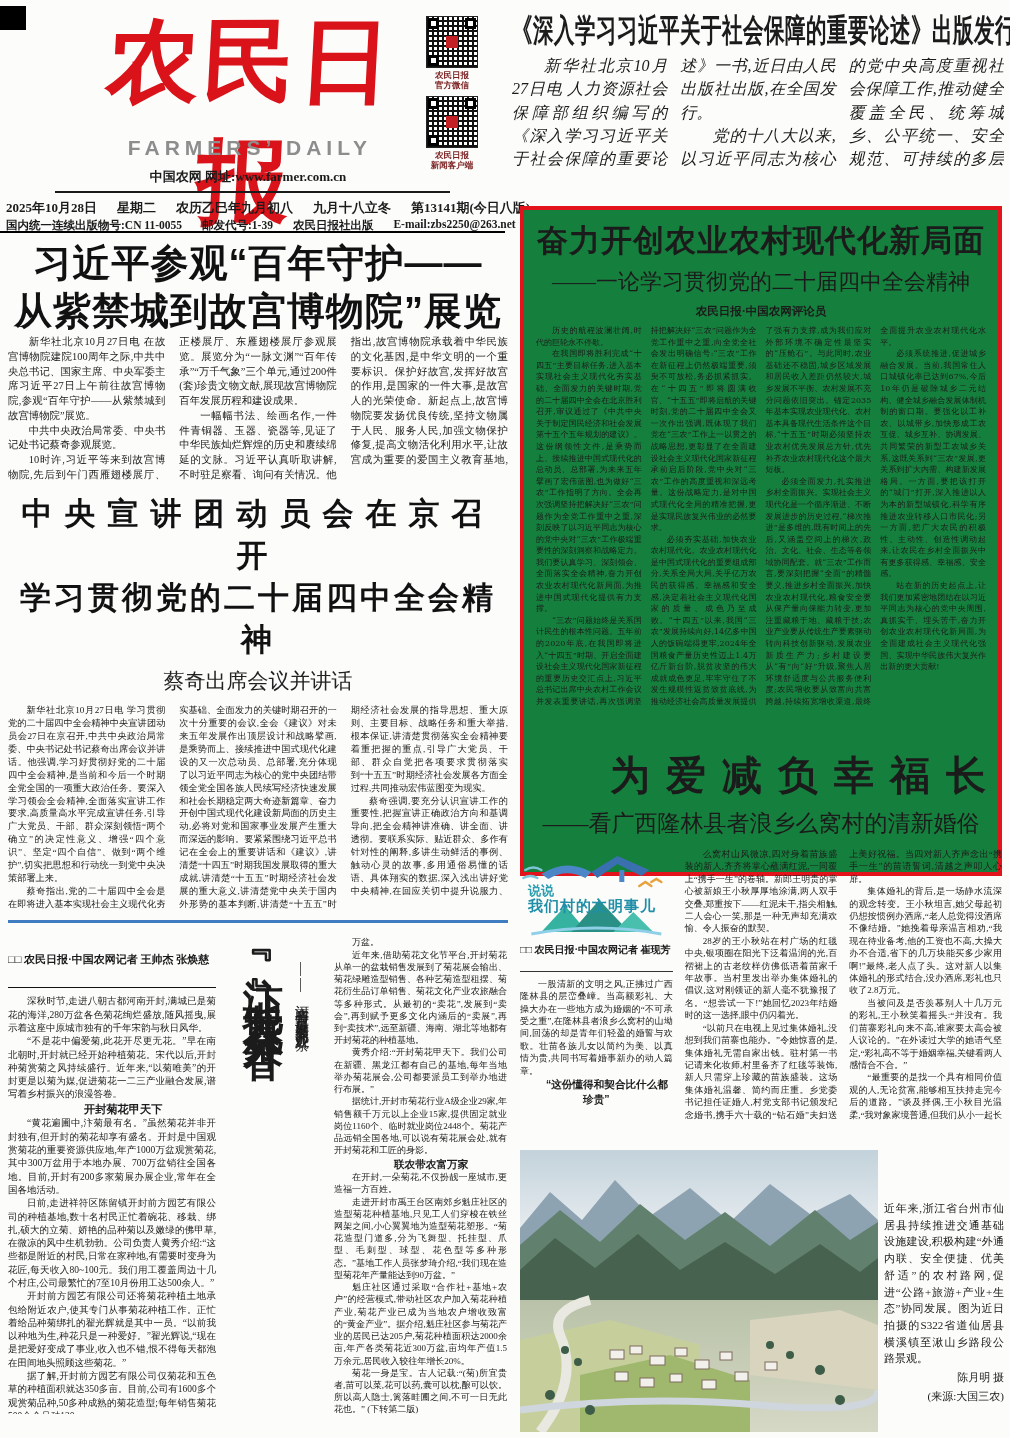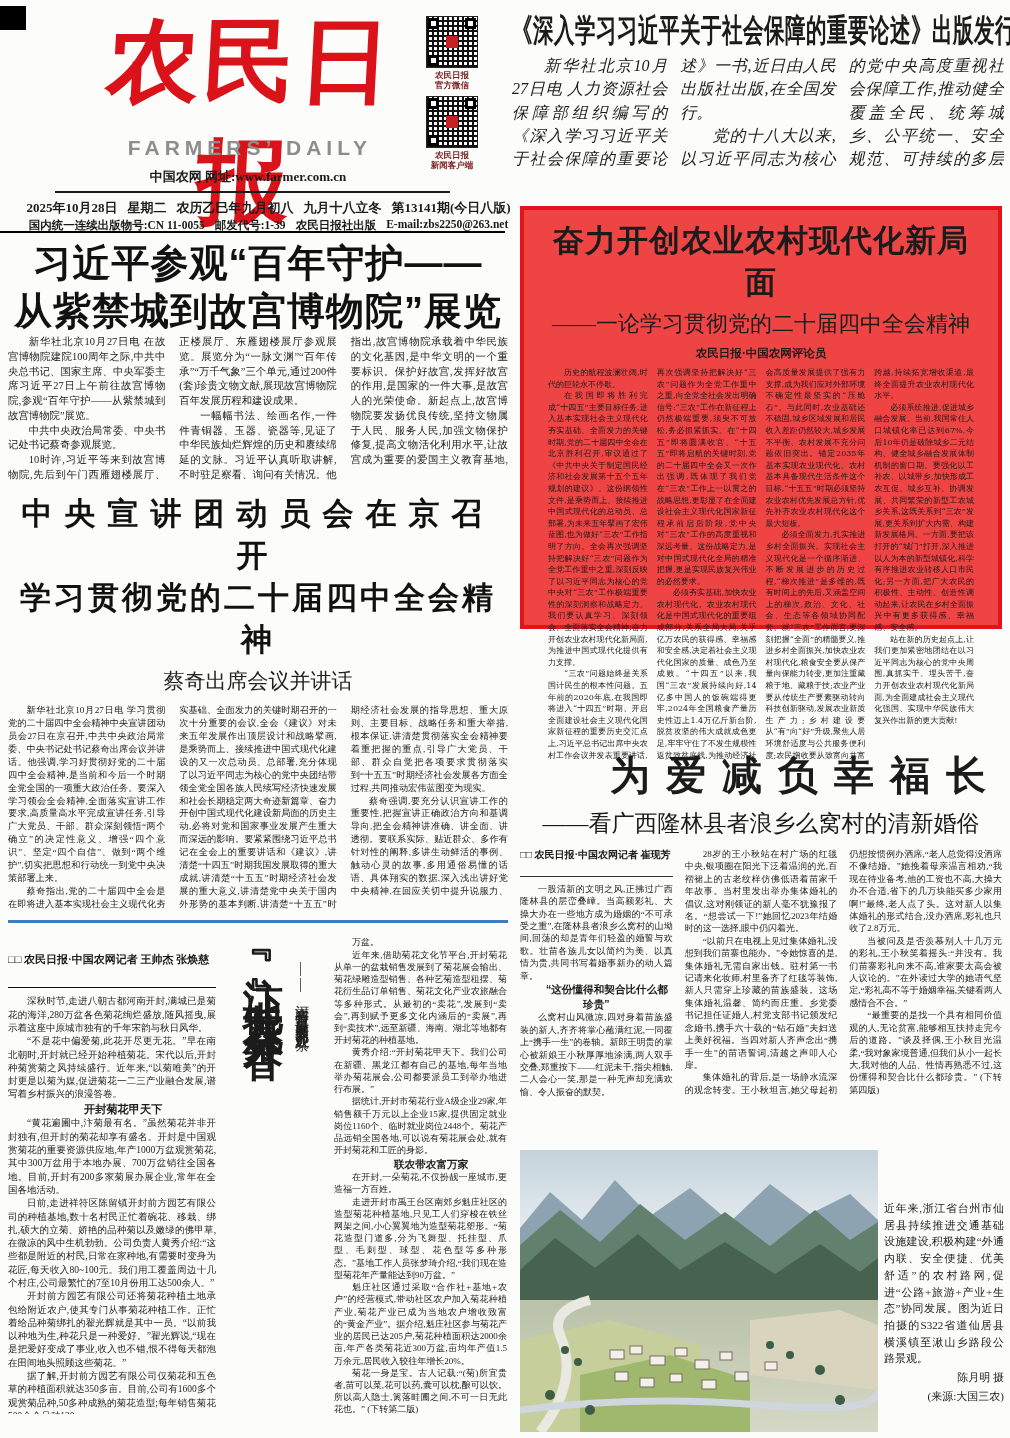--- a/index.html
+++ b/index.html
@@ -14,21 +14,21 @@
 
   
   .corner-mark{left:0;top:6px;width:26px;height:24px;background:#000;}
   .brand-title{left:78px;top:2px;width:340px;text-align:center;color:#da1219;
                font-family:"DejaVu Serif",serif;font-weight:900;font-size:92px;line-height:1.3;
                letter-spacing:4px;transform:skewX(-3deg);}
   .brand-en{left:95px;top:136px;width:310px;text-align:center;color:#8d8d8d;
             font-family:"Liberation Sans",sans-serif;font-weight:700;font-size:21px;letter-spacing:5px;}
   .brand-site{left:78px;top:168px;width:340px;text-align:center;font-weight:700;font-size:13px;}
   .brand-rule{left:55px;top:191px;width:395px;height:2px;background:#1a1a1a;}
-  .mh-row{left:16px;width:505px;display:flex;justify-content:center;gap:10px;font-weight:700;white-space:nowrap;}
+  .mh-row{left:6px;width:505px;display:flex;justify-content:space-between;gap:20px;font-weight:700;white-space:nowrap;}
   .mh-row1{top:199px;font-size:13px;}
   .mh-row2{top:218px;font-size:11.5px;font-weight:600;}
   .qr-box{width:50px;height:50px;border:1px solid #222;position:relative;margin:0 auto;
           background:
             repeating-linear-gradient(0deg,#111 0 2px,transparent 2px 5px),
             repeating-linear-gradient(90deg,#111 0 2px,#fff 2px 5px);}
   .qr-eye{position:absolute;width:11px;height:11px;border:3px solid #000;background:#fff;box-sizing:border-box;}
   .qr-eye.tl{left:1px;top:1px}.qr-eye.tr{right:1px;top:1px}.qr-eye.bl{left:1px;bottom:1px}
   .qr-dot{position:absolute;left:19px;top:19px;width:12px;height:12px;background:#c42127;}
   .qr-wrap{width:64px;text-align:center;}
@@ -62,22 +62,22 @@
   .j-col2{width:173px;}
   .byline-row{font-size:11px;font-weight:700;border-bottom:1.5px solid #111;padding-bottom:20px;margin-bottom:7px;margin-top:16px;}
   .j-text{font-size:9.5px;line-height:1.4;}
   .j-text2{font-size:9px;line-height:1.36;}
   .j-v{width:100px;display:flex;flex-direction:row;justify-content:center;gap:6px;}
   .vt-main{writing-mode:vertical-rl;font-family:"DejaVu Serif",serif;font-weight:900;font-size:40px;
            letter-spacing:9px;line-height:1.15;}
   .vt-sub{writing-mode:vertical-rl;font-size:14px;letter-spacing:2px;padding-top:26px;line-height:1.2;}
 
   
-  .redbox{left:520px;top:206px;width:482px;height:423px;border:4px solid #e3131b;background:#ef4444;
-          padding:10px 24px 6px;}
+  .redbox{left:520px;top:206px;width:482px;height:670px;border:4px solid #e3131b;background:#15803d;
+          padding:10px 12px 6px;}
   .ed-title{text-align:center;font-family:"DejaVu Serif",serif;font-weight:900;font-size:31px;letter-spacing:1px;}
   .ed-deck{text-align:center;font-size:22px;margin-top:5px;}
   .ed-byline{text-align:center;font-size:11.5px;font-weight:700;margin:7px 0 6px;}
   .ed-body{column-count:4;column-gap:9px;font-size:8px;line-height:1.45;height:398px;overflow:hidden;
            font-family:"DejaVu Serif",serif;}
 
   
   .wedding{left:520px;top:748px;width:482px;}
   .w-title{text-align:right;font-family:"Liberation Sans",sans-serif;font-weight:900;font-size:40px;
            letter-spacing:16px;text-indent:16px;}
@@ -196,20 +196,35 @@
   <div class="ed-byline">农民日报·中国农网评论员</div>
   <div class="ed-body justify">
     <div class="flow"><p class="para">历史的航程波澜壮阔,时代的巨轮永不停歇。</p><p class="para">在我国即将胜利完成“十四五”主要目标任务,进入基本实现社会主义现代化夯实基础、全面发力的关键时期,党的二十届四中全会在北京胜利召开,审议通过了《中共中央关于制定国民经济和社会发展第十五个五年规划的建议》。这份纲领性文件,是乘势而上、接续推进中国式现代化的总动员、总部署,为未来五年擘画了宏伟蓝图,也为做好“三农”工作指明了方向。全会再次强调坚持把解决好“三农”问题作为全党工作重中之重,深刻反映了以习近平同志为核心的党中央对“三农”工作极端重要性的深刻洞察和战略定力。我们要认真学习、深刻领会、全面落实全会精神,奋力开创农业农村现代化新局面,为推进中国式现代化提供有力支撑。</p><p class="para">“三农”问题始终是关系国计民生的根本性问题。五年前的2020年底,在我国即将进入“十四五”时期、开启全面建设社会主义现代化国家新征程的重要历史交汇点上,习近平总书记出席中央农村工作会议并发表重要讲话,再次强调坚持把解决好“三农”问题作为全党工作重中之重,向全党全社会发出明确信号:“三农”工作在新征程上仍然极端重要,须臾不可放松,务必抓紧抓实。在“十四五”即将圆满收官、“十五五”即将启航的关键时刻,党的二十届四中全会又一次作出强调,既体现了我们党在“三农”工作上一以贯之的战略思想,更彰显了在全面建设社会主义现代化国家新征程承前启后阶段,党中央对“三农”工作的高度重视和深远考量。这份战略定力,是对中国式现代化全局的精准把握,更是实现民族复兴伟业的必然要求。</p><p class="para">必须夯实基础,加快农业农村现代化。农业农村现代化是中国式现代化的重要组成部分,关系全局大局,关乎亿万农民的获得感、幸福感和安全感,决定着社会主义现代化国家的质量、成色乃至成败。“十四五”以来,我国“三农”发展持续向好,14亿多中国人的饭碗端得更牢,2024年全国粮食产量历史性迈上1.4万亿斤新台阶,脱贫攻坚的伟大成就成色更足,牢牢守住了不发生规模性返贫致贫底线,为推动经济社会高质量发展提供了强有力支撑,成为我们应对外部环境不确定性最坚实的“压舱石”。与此同时,农业基础还不稳固,城乡区域发展和居民收入差距仍然较大,城乡发展不平衡、农村发展不充分问题依旧突出。锚定2035年基本实现农业现代化、农村基本具备现代生活条件这个目标,“十五五”时期必须坚持农业农村优先发展总方针,优先补齐农业农村现代化这个最大短板。</p><p class="para">必须全面发力,扎实推进乡村全面振兴。实现社会主义现代化是一个循序渐进、不断发展进步的历史过程,“梯次推进”是多维的,既有时间上的先后,又涵盖空间上的梯次,政治、文化、社会、生态等各领域协同配套。就“三农”工作而言,要深刻把握“全面”的精髓要义,推进乡村全面振兴,加快农业农村现代化,粮食安全要从保产量向保能力转变,更加注重藏粮于地、藏粮于技;农业产业要从传统生产要素驱动转向科技创新驱动,发展农业新质生产力;乡村建设要从“有”向“好”升级,聚焦人居环境舒适度与公共服务便利度;农民增收要从致富向共富跨越,持续拓宽增收渠道,最终全面提升农业农村现代化水平。</p><p class="para">必须系统推进,促进城乡融合发展。当前,我国常住人口城镇化率已达到67%,今后10年仍是破除城乡二元结构、健全城乡融合发展体制机制的窗口期。要强化以工补农、以城带乡,加快形成工农互促、城乡互补、协调发展、共同繁荣的新型工农城乡关系,这既关系到“三农”发展,更关系到扩大内需、构建新发展格局。一方面,要把该打开的“城门”打开,深入推进以人为本的新型城镇化,科学有序推进农业转移人口市民化;另一方面,把广大农民的积极性、主动性、创造性调动起来,让农民在乡村全面振兴中有更多获得感、幸福感、安全感。</p><p class="para">站在新的历史起点上,让我们更加紧密地团结在以习近平同志为核心的党中央周围,真抓实干、埋头苦干,奋力开创农业农村现代化新局面,为全面建成社会主义现代化强国、实现中华民族伟大复兴作出新的更大贡献!</p></div>
   </div>
 </div>
 
 <div class="abs wedding">
   <div class="w-title">为爱减负幸福长</div>
   <div class="w-deck">——看广西隆林县者浪乡么窝村的清新婚俗</div>
   <div class="w-body justify">
+    <div class="w-logo">
+      <svg width="100%" height="100%" viewBox="0 0 150 90">
+        <path d="M20,26 Q45,10 70,24 L64,30 Q45,20 27,31 Z" fill="#4a86c8"></path>
+        <path d="M70,24 L96,8 L128,22 L120,28 L96,16 L76,30 Z" fill="#3a6fb0"></path>
+        <rect x="98" y="22" width="5" height="12" fill="#4a86c8"></rect>
+        <path d="M4,22 q8,-5 16,0 M2,30 q7,-4 14,0" stroke="#7fc3d8" stroke-width="2.5" fill="none" stroke-linecap="round"></path>
+        <path d="M118,38 l6,-4 6,4 M130,34 l5,-3 5,3" stroke="#e8a13c" stroke-width="2.5" fill="none" stroke-linecap="round"></path>
+        <path d="M20,84 L44,58 L66,84 Z" fill="#35b2a0"></path>
+        <path d="M50,84 L78,52 L108,84 Z" fill="#2a8f84"></path>
+        <path d="M92,84 L112,64 L132,84 Z" fill="#49c0ae"></path>
+        <path d="M10,86 Q75,74 140,86" stroke="#8fd0e8" stroke-width="3" fill="none"></path>
+      </svg>
+      <div class="w-logo-t1">说说</div>
+      <div class="w-logo-t2">我们村的文明事儿</div>
+    </div>
     <div class="w-byline">□□  农民日报·中国农网记者  崔现芳</div>
     <div class="flow"><p class="para">一股清新的文明之风,正拂过广西隆林县的层峦叠嶂。当高额彩礼、大操大办在一些地方成为婚姻的“不可承受之重”,在隆林县者浪乡么窝村的山坳间,回荡的却是青年们轻盈的婚誓与欢歌。壮苗各族儿女以简约为美、以真情为贵,共同书写着婚事新办的动人篇章。</p><p class="para flow-subhead">“这份懂得和契合比什么都珍贵”</p><p class="para">么窝村山风微凉,四对身着苗族盛装的新人,齐齐将掌心蘸满红泥,一同覆上“携手一生”的卷轴。新郎王明贵的掌心被新娘王小秋厚厚地涂满,两人双手交叠,郑重按下——红泥未干,指尖相触,二人会心一笑,那是一种无声却充满欢愉、令人振奋的默契。</p><p class="para">28岁的王小秋站在村广场的红毯中央,银项圈在阳光下泛着温润的光,百褶裙上的古老纹样仿佛低语着苗家千年故事。当村里发出举办集体婚礼的倡议,这对刚领证的新人毫不犹豫报了名。“想尝试一下!”她回忆2023年结婚时的这一选择,眼中仍闪着光。</p><p class="para">“以前只在电视上见过集体婚礼,没想到我们苗寨也能办。”令她惊喜的是,集体婚礼无需自家出钱。驻村第一书记请来化妆师,村里备齐了红毯等装饰,新人只需穿上珍藏的苗族盛装。这场集体婚礼温馨、简约而庄重。乡党委书记担任证婚人,村党支部书记颁发纪念婚书,携手六十载的“钻石婚”夫妇送上美好祝福。当四对新人齐声念出“携手一生”的苗语誓词,清越之声叩人心扉。</p><p class="para">集体婚礼的背后,是一场静水流深的观念转变。王小秋坦言,她父母起初仍想按惯例办酒席,“老人总觉得没酒席不像结婚。”她挽着母亲温言相劝,“我现在待业备考,他的工资也不高,大操大办不合适,省下的几万块能买多少家用啊!”最终,老人点了头。这对新人以集体婚礼的形式结合,没办酒席,彩礼也只收了2.8万元。</p><p class="para">当被问及是否羡慕别人十几万元的彩礼,王小秋笑着摇头:“并没有。我们苗寨彩礼向来不高,谁家要太高会被人议论的。”在外读过大学的她语气坚定,“彩礼高不等于婚姻幸福,关键看两人感情合不合。”</p><p class="para">“最重要的是找一个具有相同价值观的人,无论贫富,能够相互扶持走完今后的道路。”谈及择偶,王小秋目光温柔,“我对象家境普通,但我们从小一起长大,我对他的人品、性情再熟悉不过,这份懂得和契合比什么都珍贵。”  (下转第四版)</p></div>
   </div>
 </div>
 
 <div class="abs photo">
   <svg width="358" height="282" viewBox="0 0 358 282">
     <defs>
       <linearGradient id="sky" x1="0" y1="0" x2="0" y2="1">
         <stop offset="0" stop-color="#c3d2db"></stop>

